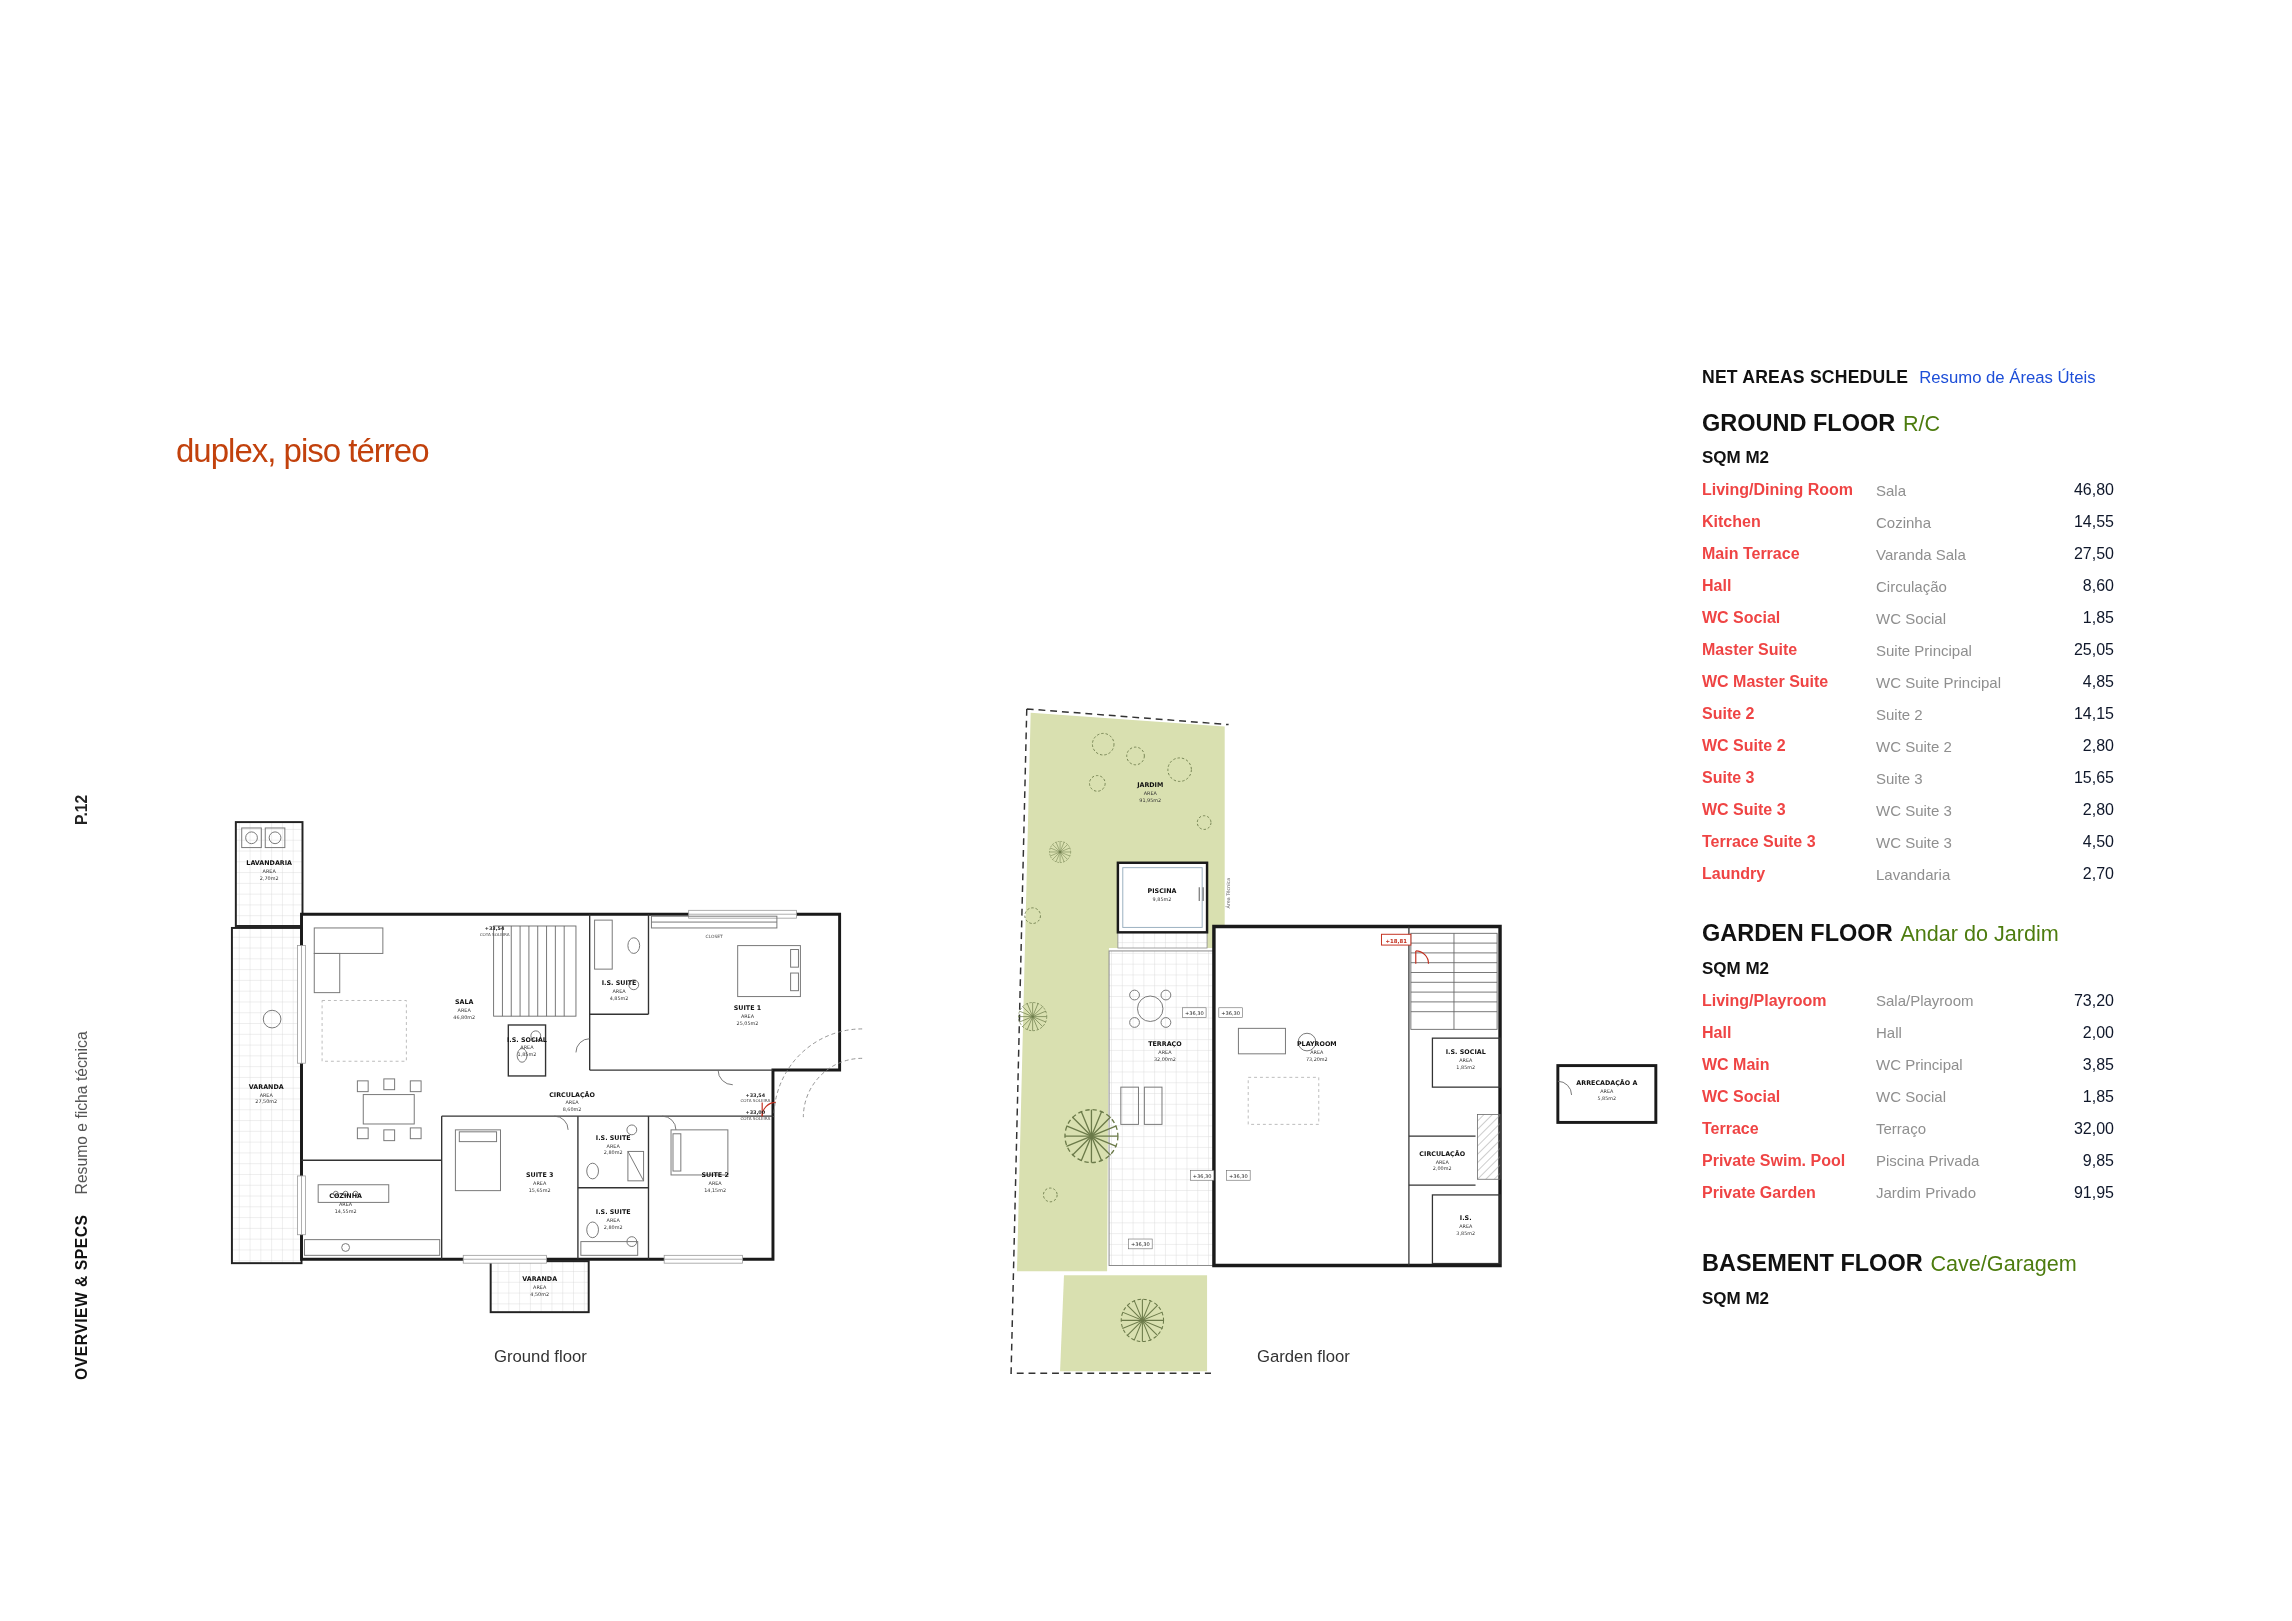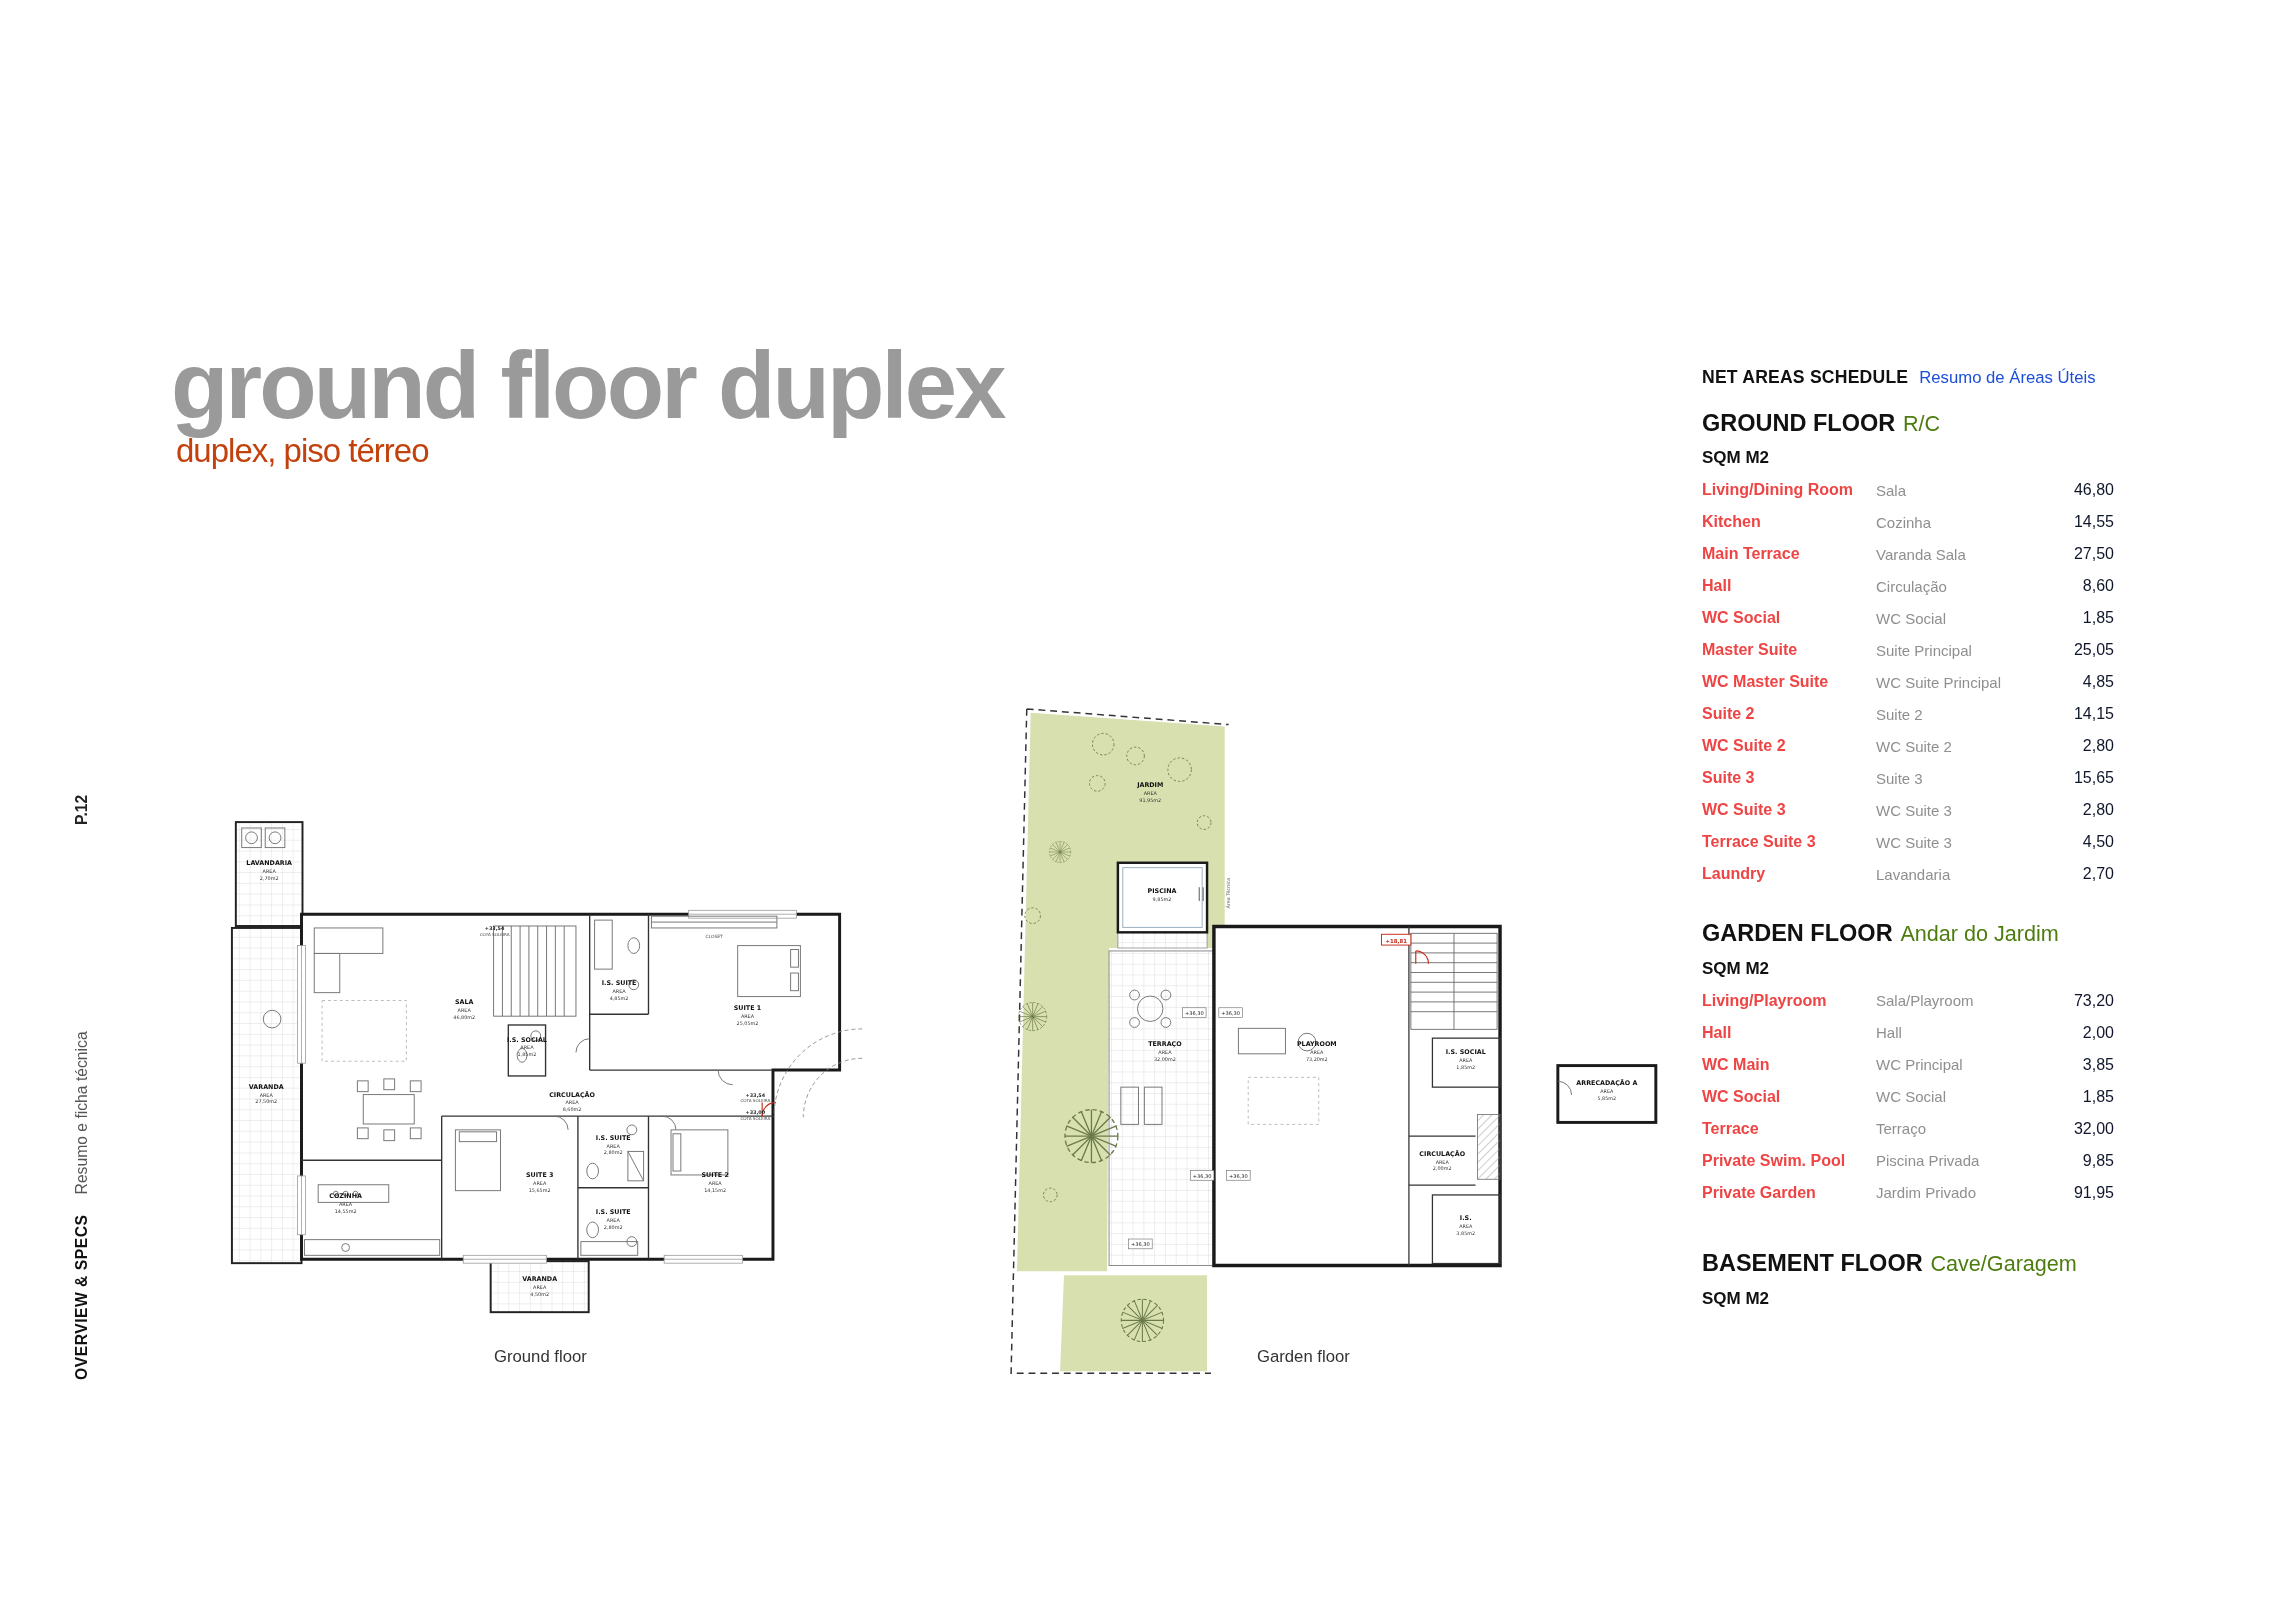--- a/index.html
+++ b/index.html
@@ -54,21 +54,20 @@
 <body>
 
 <div class="page">
 
   <div class="rail rail-page">P.12</div>
   <div class="rail rail-main">
     <span class="rail-bold">OVERVIEW &amp; SPECS</span>
     <span class="rail-reg">Resumo e ficha técnica</span>
   </div>
 
-  <h1 class="title">ground floor duplex</h1>
   <div class="subtitle">duplex, piso térreo</div>
 
   <div class="plan plan-ground">
     <svg viewBox="0 0 655 572" width="642" height="561">
       <defs>
         <pattern id="pgGrid" width="11" height="11" patternUnits="userSpaceOnUse">
           <path d="M11 0 H0 V11" fill="none" stroke="#d6d6d6" stroke-width="0.8"></path>
         </pattern>
       </defs>
 

